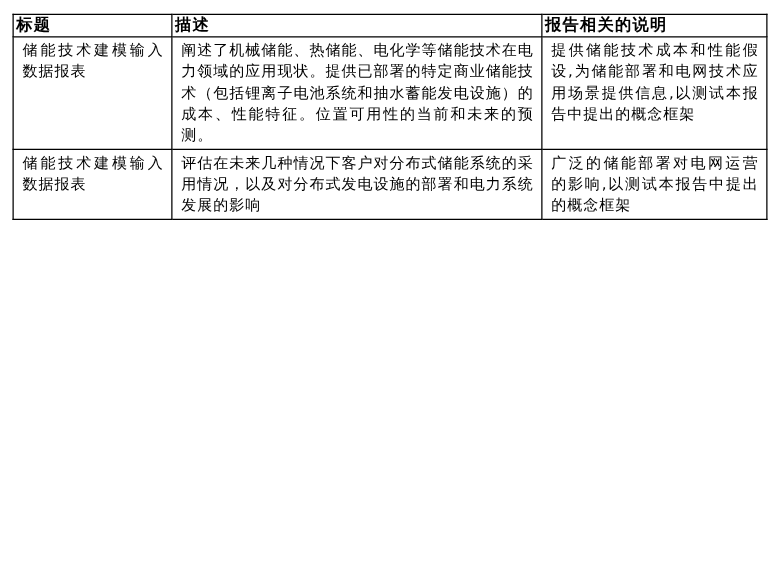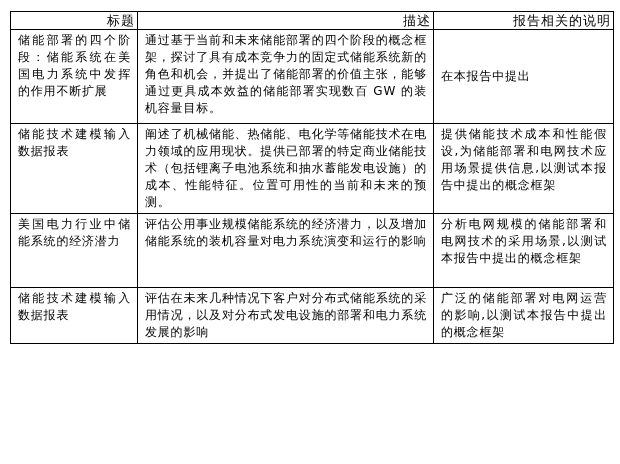--- a/index.html
+++ b/index.html
@@ -21,22 +21,22 @@
   .report-table th,
   .report-table td {
     border: 1px solid #000000;
     color: #000000;
     vertical-align: top;
     box-sizing: border-box;
     overflow: hidden;
   }
   .report-table th {
     font-size: 13px;
-    font-weight: normal;
-    text-align: right;
+    font-weight: bold;
+    text-align: left;
     padding: 1px 2px;
     height: 18px;
     line-height: 15px;
     letter-spacing: 1px;
   }
   .report-table td {
     font-size: 12px;
     line-height: 17px;
     padding: 2px 6px 2px 7px;
     letter-spacing: 0.8px;
@@ -64,34 +64,24 @@
     <col class="c-note">
   </colgroup>
   <thead>
     <tr>
       <th>标题</th>
       <th>描述</th>
       <th>报告相关的说明</th>
     </tr>
   </thead>
   <tbody>
-    <tr class="r1">
-      <td>储能部署的四个阶段：储能系统在美国电力系统中发挥的作用不断扩展</td>
-      <td>通过基于当前和未来储能部署的四个阶段的概念框架，探讨了具有成本竞争力的固定式储能系统新的角色和机会，并提出了储能部署的价值主张，能够通过更具成本效益的储能部署实现数百 GW 的装机容量目标。</td>
-      <td class="v-middle">在本报告中提出</td>
-    </tr>
     <tr class="r2">
       <td>储能技术建模输入数据报表</td>
       <td>阐述了机械储能、热储能、电化学等储能技术在电力领域的应用现状。提供已部署的特定商业储能技术（包括锂离子电池系统和抽水蓄能发电设施）的成本、性能特征。位置可用性的当前和未来的预测。</td>
       <td>提供储能技术成本和性能假设,为储能部署和电网技术应用场景提供信息,以测试本报告中提出的概念框架</td>
-    </tr>
-    <tr class="r3">
-      <td>美国电力行业中储能系统的经济潜力</td>
-      <td>评估公用事业规模储能系统的经济潜力，以及增加储能系统的装机容量对电力系统演变和运行的影响</td>
-      <td>分析电网规模的储能部署和电网技术的采用场景,以测试本报告中提出的概念框架</td>
     </tr>
     <tr class="r4">
       <td>储能技术建模输入数据报表</td>
       <td>评估在未来几种情况下客户对分布式储能系统的采用情况，以及对分布式发电设施的部署和电力系统发展的影响</td>
       <td>广泛的储能部署对电网运营的影响,以测试本报告中提出的概念框架</td>
     </tr>
   </tbody>
 </table>
 
 </body></html>

